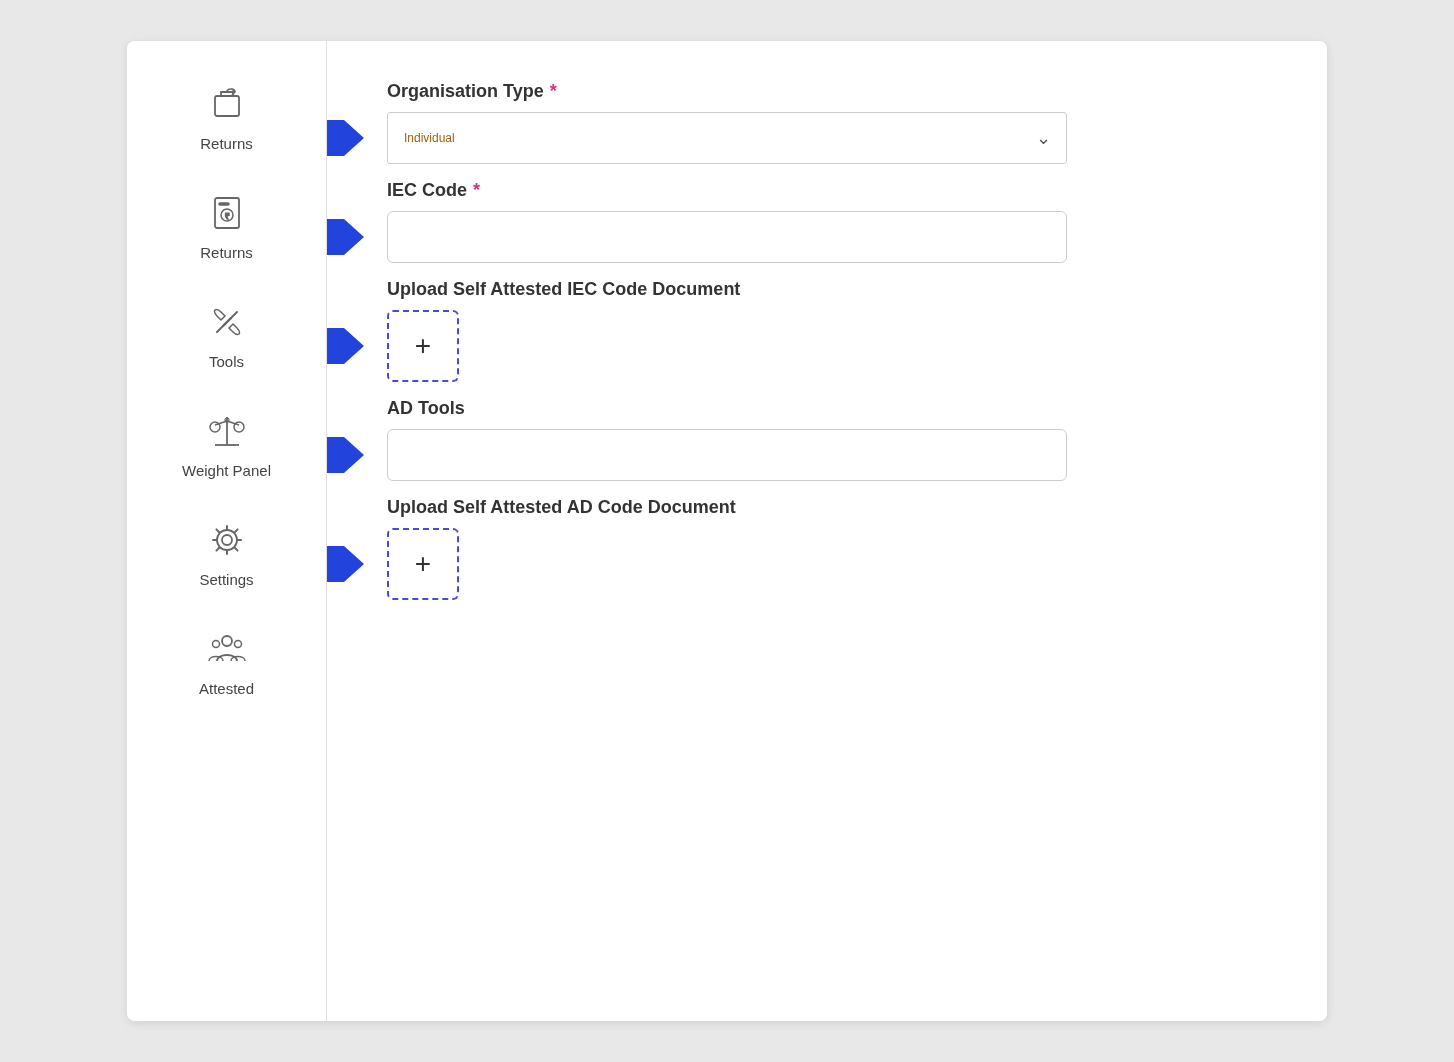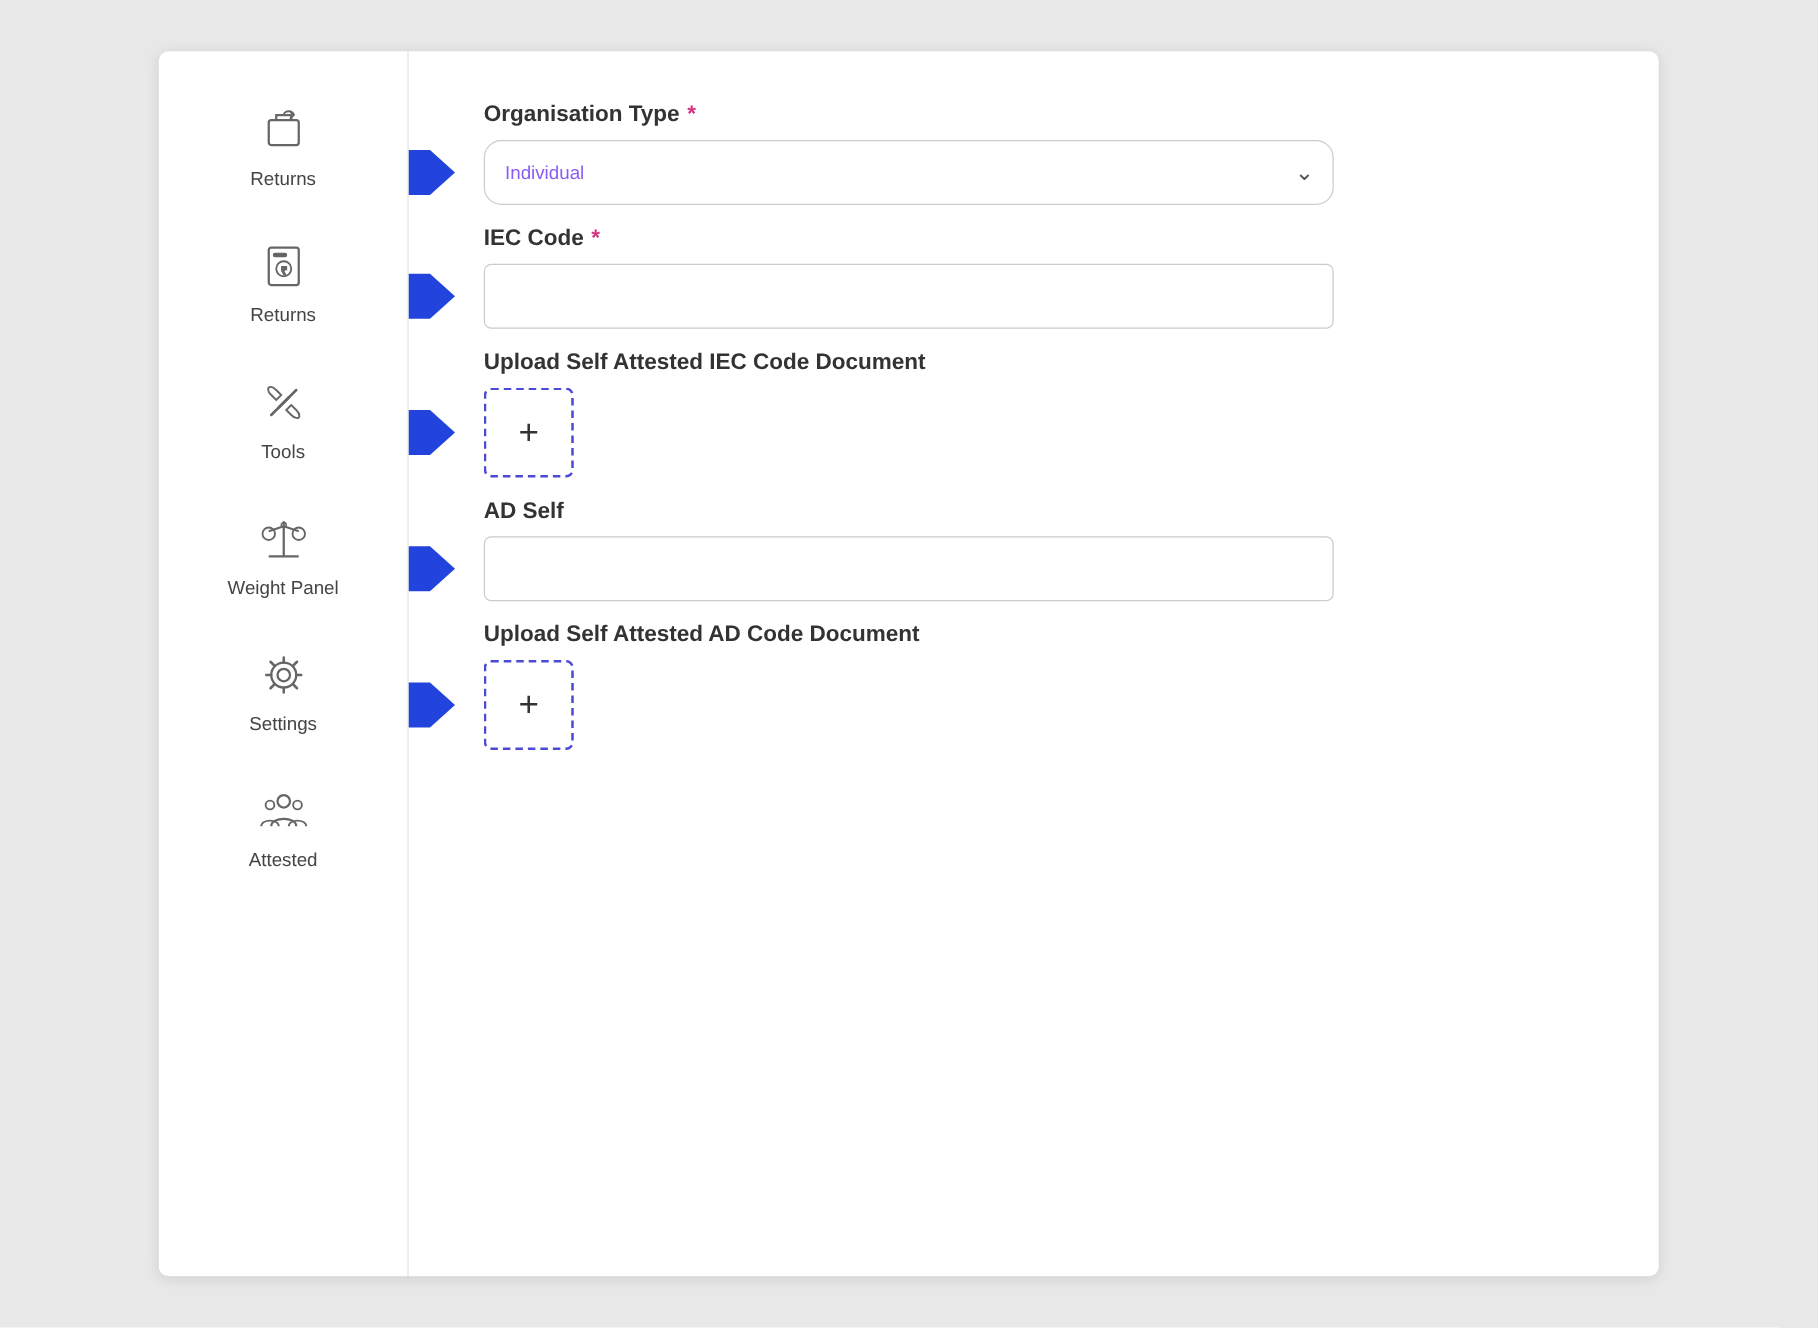--- a/index.html
+++ b/index.html
@@ -100,24 +100,24 @@
     }
     .form-select-wrapper {
       position: relative;
       width: 100%;
       max-width: 680px;
     }
     .form-select {
       width: 100%;
       height: 52px;
       border: 1.5px solid #ccc;
-      border-radius: 14px;
+      border-radius: 3px;
       padding: 0 16px;
-      font-size: 15px;
-      color: #8b5cf6;
+      font-size: 12px;
+      color: #a16207;
       outline: none;
       appearance: none;
       background: #fff;
       cursor: pointer;
     }
     .chevron-icon {
       position: absolute;
       right: 16px;
       top: 50%;
       transform: translateY(-50%);
@@ -325,21 +325,21 @@
           </div>
         </div>
         <div class="upload-box">
           <span>+</span>
         </div>
       </div>
     </div>
 
     <div class="form-section">
       <div class="form-label">
-        <span>AD Self</span>
+        <span>AD Tools</span>
       </div>
       <div class="field-row">
         <div class="arrow-container">
           <div class="arrow-shape">
             <div class="arrow-rect">
               
             </div>
           </div>
         </div>
         <input type="text" class="form-input" placeholder="" style="">

